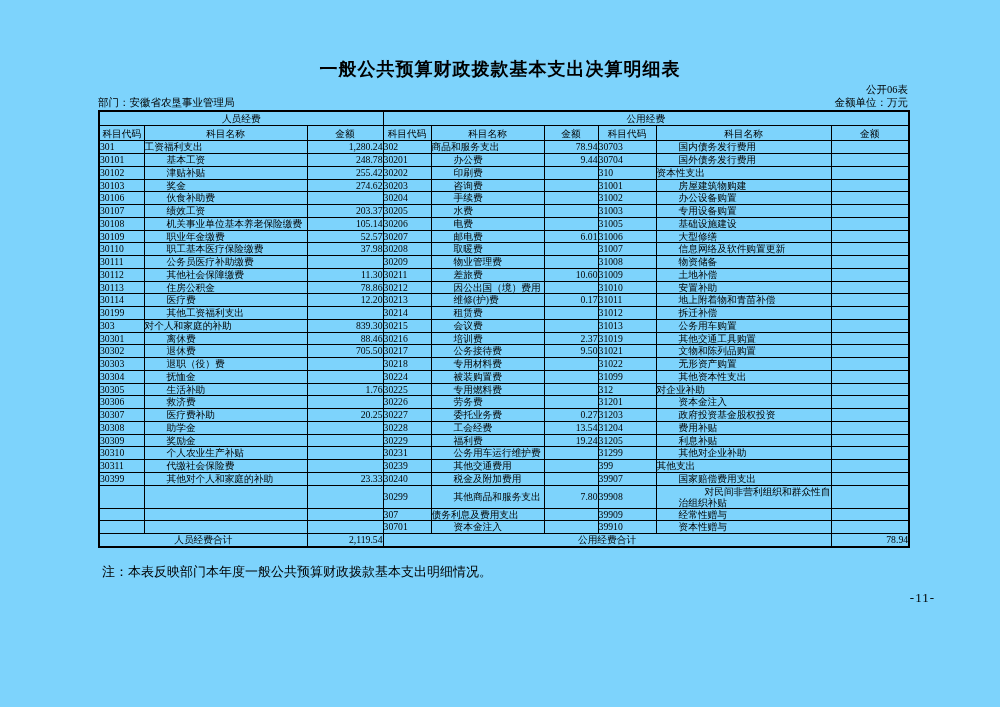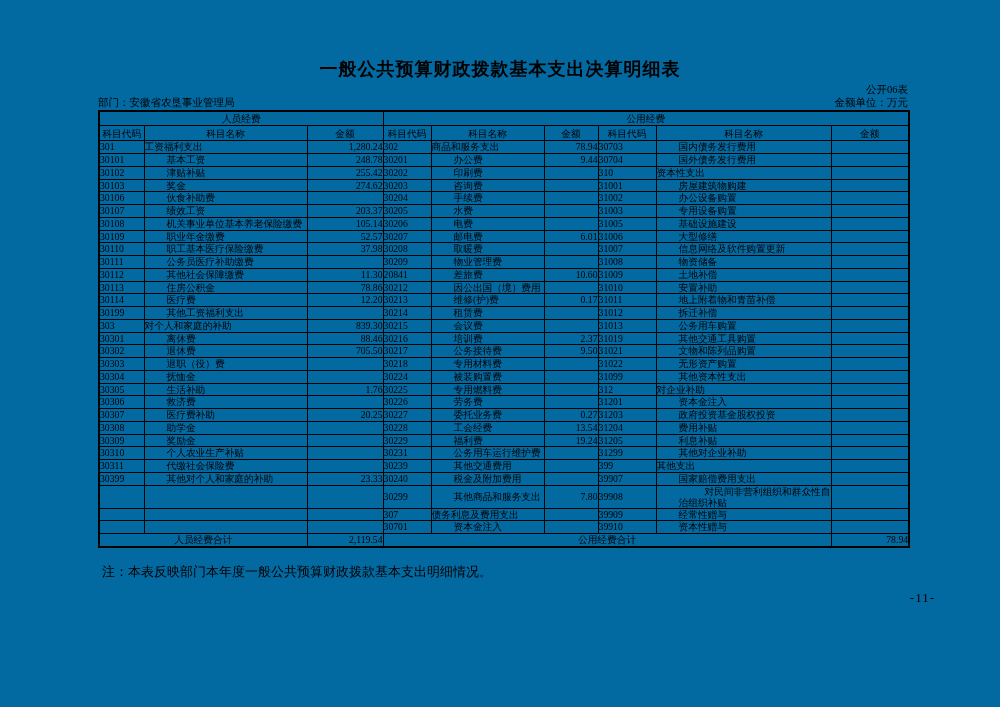--- a/index.html
+++ b/index.html
@@ -1,18 +1,18 @@
 <!DOCTYPE html>
 <html><head>
 <meta charset="utf-8">
 <style>
   * { margin:0; padding:0; box-sizing:border-box; }
   html,body { background:#ffffff; }
   .page {
-    position:relative; width:1000px; height:707px; background:#0369a1;
+    position:relative; width:1000px; height:707px; background:#7dd3fc;
     font-family:"Liberation Serif","DejaVu Serif",serif; color:#000;
     overflow:hidden;
   }
   .doc-title {
     position:absolute; top:57px; left:0; width:1000px;
     text-align:center; font-size:18px; font-weight:bold; letter-spacing:1px;
   }
   .table-no {
     position:absolute; top:83px; left:98px; width:810px;
     text-align:right; font-size:10.5px;
@@ -193,21 +193,21 @@
             <td class="name indent">物业管理费</td>
             <td class="amount"></td>
             <td class="code">31008</td>
             <td class="name indent">物资储备</td>
             <td class="amount"></td>
           </tr>
           <tr>
             <td class="code">30112</td>
             <td class="name indent">其他社会保障缴费</td>
             <td class="amount">11.30</td>
-            <td class="code">20841</td>
+            <td class="code">30211</td>
             <td class="name indent">差旅费</td>
             <td class="amount">10.60</td>
             <td class="code">31009</td>
             <td class="name indent">土地补偿</td>
             <td class="amount"></td>
           </tr>
           <tr>
             <td class="code">30113</td>
             <td class="name indent">住房公积金</td>
             <td class="amount">78.86</td>

